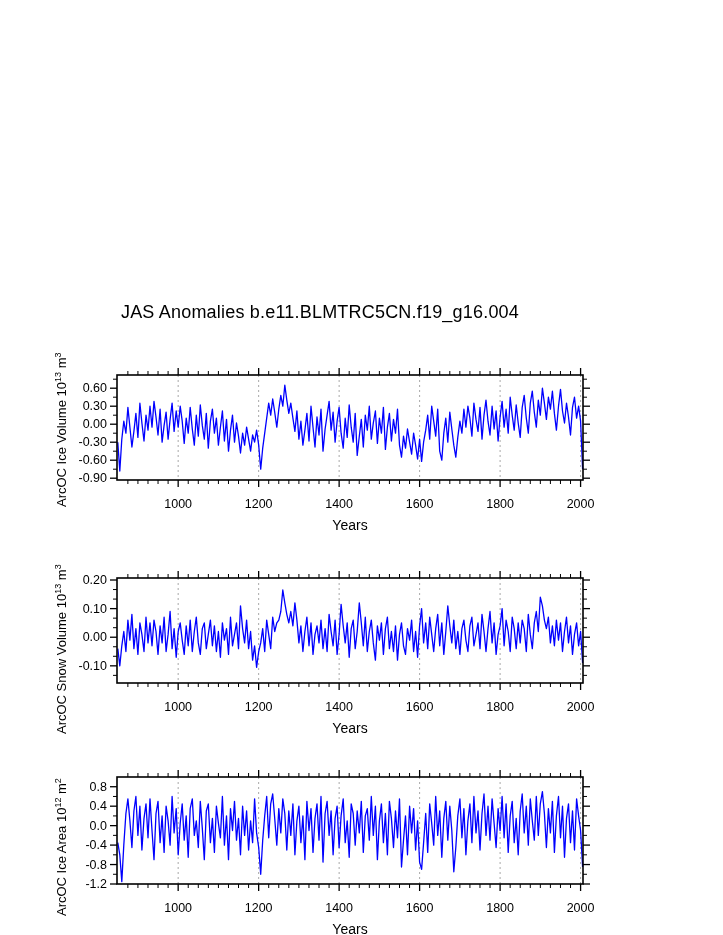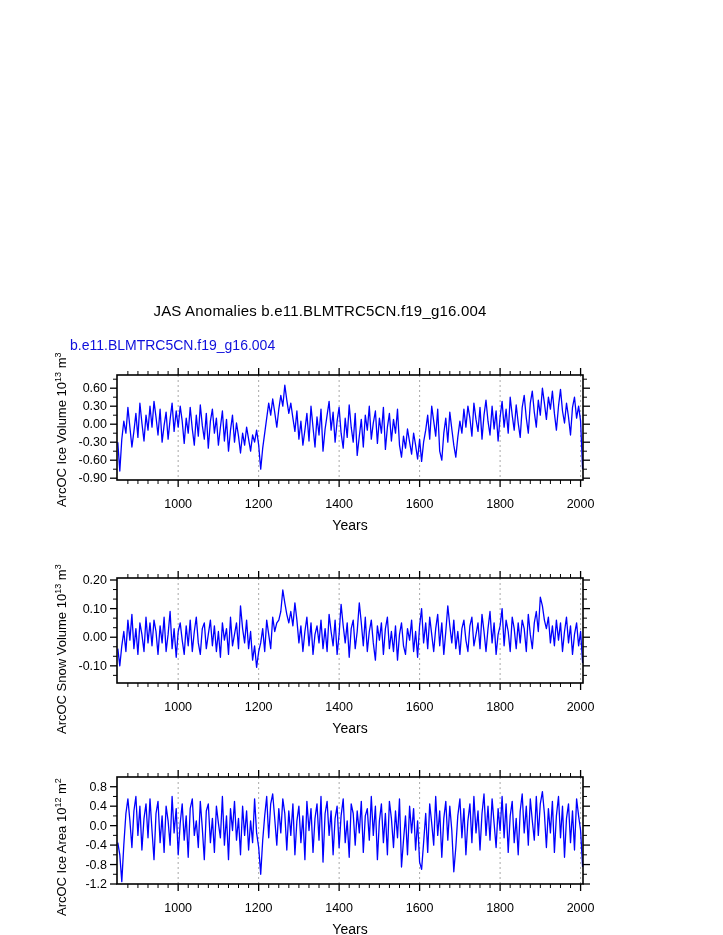--- a/index.html
+++ b/index.html
@@ -1,28 +1,27 @@
 <!DOCTYPE html>
 <html><head>
 <meta charset="utf-8">
 <style>
   html,body{margin:0;padding:0;background:#ffffff;}
   .page{position:relative;width:723px;height:935px;background:#ffffff;overflow:hidden;
         font-family:"Liberation Sans",sans-serif;}
   .chart-title{position:absolute;left:0;top:302px;width:640px;text-align:center;
-        font-size:15px;color:#000000;letter-spacing:0.2px;}
+        font-size:18px;color:#000000;letter-spacing:0.2px;}
   .legend-label{position:absolute;left:70px;top:337px;font-size:14px;color:#0f0fdc;}
   svg{position:absolute;left:0;top:0;}
 </style>
 </head>
 <body>
 
 <div class="page">
   <div class="chart-title">JAS Anomalies b.e11.BLMTRC5CN.f19_g16.004</div>
-  <div class="legend-label">b.e11.BLMTRC5CN.f19_g16.004</div>
   <svg id="chart-svg" width="723" height="935" viewBox="0 0 723 935">
       <g>
         <line x1="178.16753022452505" x2="178.16753022452505" y1="375" y2="480" stroke="#a8a8a8" stroke-width="1" stroke-dasharray="2 3"></line>
         <line x1="258.65112262521586" x2="258.65112262521586" y1="375" y2="480" stroke="#a8a8a8" stroke-width="1" stroke-dasharray="2 3"></line>
         <line x1="339.13471502590676" x2="339.13471502590676" y1="375" y2="480" stroke="#a8a8a8" stroke-width="1" stroke-dasharray="2 3"></line>
         <line x1="419.6183074265976" x2="419.6183074265976" y1="375" y2="480" stroke="#a8a8a8" stroke-width="1" stroke-dasharray="2 3"></line>
         <line x1="500.10189982728843" x2="500.10189982728843" y1="375" y2="480" stroke="#a8a8a8" stroke-width="1" stroke-dasharray="2 3"></line>
         <line x1="580.5854922279793" x2="580.5854922279793" y1="375" y2="480" stroke="#a8a8a8" stroke-width="1" stroke-dasharray="2 3"></line>
         <polyline points="117.8,442.2 119.8,471.0 121.8,439.2 123.8,421.2 125.9,433.2 127.9,407.4 129.9,427.2 131.9,447.0 133.9,431.4 135.9,413.4 137.9,437.4 139.9,403.2 141.9,423.0 144.0,441.0 146.0,415.2 148.0,430.2 150.0,406.2 152.0,427.2 154.0,401.4 156.0,417.0 158.0,435.0 160.1,409.2 162.1,442.2 164.1,425.4 166.1,412.2 168.1,439.2 170.1,419.4 172.1,403.2 174.1,431.4 176.2,411.0 178.2,427.2 180.2,406.2 182.2,421.2 184.2,443.4 186.2,418.2 188.2,433.2 190.2,407.4 192.3,429.0 194.3,445.2 196.3,415.2 198.3,436.2 200.3,405.0 202.3,425.4 204.3,439.2 206.3,413.4 208.3,448.2 210.4,421.2 212.4,409.2 214.4,433.2 216.4,418.2 218.4,445.2 220.4,427.2 222.4,411.0 224.4,441.0 226.5,419.4 228.5,451.2 230.5,430.2 232.5,415.2 234.5,442.2 236.5,423.0 238.5,436.2 240.5,453.0 242.6,433.2 244.6,445.2 246.6,427.2 248.6,439.2 250.6,451.2 252.6,435.0 254.6,442.2 256.6,430.2 258.7,445.2 260.7,469.2 262.7,448.2 264.7,433.2 266.7,418.2 268.7,403.2 270.7,415.2 272.7,399.0 274.7,412.2 276.8,427.2 278.8,409.2 280.8,395.4 282.8,406.2 284.8,385.2 286.8,400.2 288.8,413.4 290.8,403.2 292.9,418.2 294.9,431.4 296.9,411.0 298.9,439.2 300.9,421.2 302.9,445.2 304.9,430.2 306.9,413.4 309.0,441.0 311.0,406.2 313.0,427.2 315.0,447.0 317.0,417.0 319.0,435.0 321.0,409.2 323.0,451.2 325.1,429.0 327.1,415.2 329.1,401.4 331.1,430.2 333.1,412.2 335.1,442.2 337.1,421.2 339.1,407.4 341.1,433.2 343.2,448.2 345.2,418.2 347.2,437.4 349.2,405.0 351.2,427.2 353.2,442.2 355.2,413.4 357.2,455.4 359.3,436.2 361.3,419.4 363.3,447.0 365.3,415.2 367.3,430.2 369.3,406.2 371.3,439.2 373.3,423.0 375.4,411.0 377.4,443.4 379.4,418.2 381.4,433.2 383.4,407.4 385.4,449.4 387.4,427.2 389.4,413.4 391.4,441.0 393.5,419.4 395.5,433.2 397.5,409.2 399.5,445.2 401.5,457.2 403.5,436.2 405.5,448.2 407.5,429.0 409.6,442.2 411.6,454.2 413.6,433.2 415.6,445.2 417.6,459.0 419.6,439.2 421.6,461.4 423.6,442.2 425.7,430.2 427.7,415.2 429.7,439.2 431.7,406.2 433.7,421.2 435.7,436.2 437.7,409.2 439.7,451.2 441.8,460.2 443.8,433.2 445.8,418.2 447.8,442.2 449.8,412.2 451.8,429.0 453.8,445.2 455.8,457.2 457.8,437.4 459.9,421.2 461.9,433.2 463.9,409.2 465.9,427.2 467.9,406.2 469.9,418.2 471.9,436.2 473.9,403.2 476.0,419.4 478.0,431.4 480.0,407.4 482.0,439.2 484.0,415.2 486.0,400.2 488.0,421.2 490.0,435.0 492.1,406.2 494.1,429.0 496.1,411.0 498.1,441.0 500.1,417.0 502.1,401.4 504.1,427.2 506.1,409.2 508.2,433.2 510.2,397.2 512.2,415.2 514.2,430.2 516.2,405.0 518.2,423.0 520.2,437.4 522.2,407.4 524.2,395.4 526.3,418.2 528.3,433.2 530.3,403.2 532.3,391.2 534.3,412.2 536.3,427.2 538.3,400.2 540.3,415.2 542.4,388.2 544.4,403.2 546.4,419.4 548.4,397.2 550.4,409.2 552.4,391.2 554.4,413.4 556.4,430.2 558.5,406.2 560.5,389.4 562.5,411.0 564.5,423.0 566.5,403.2 568.5,417.0 570.5,435.0 572.5,407.4 574.5,397.2 576.6,418.2 578.6,406.2 580.6,421.2 582.6,469.2" fill="none" stroke="#0000ff" stroke-width="1.3" stroke-linejoin="round"></polyline>
         <rect x="117" y="375" width="466" height="105" fill="none" stroke="#000000" stroke-width="1.6"></rect>

